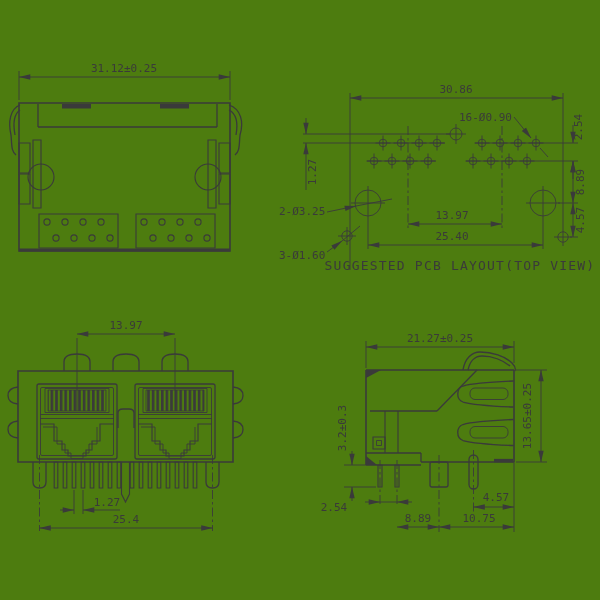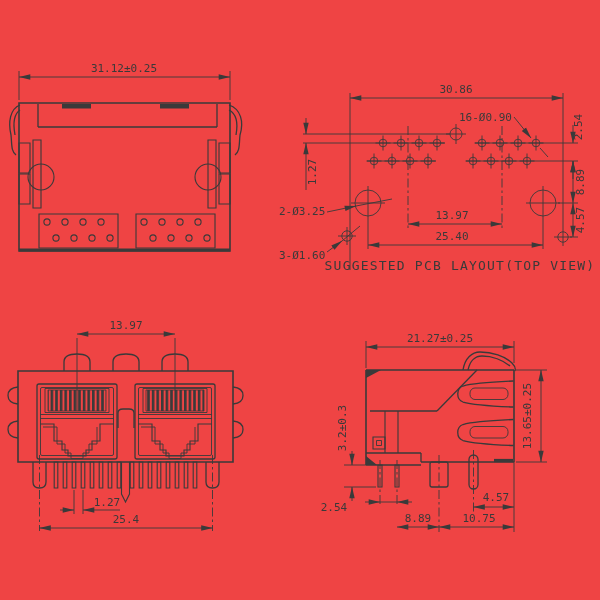--- a/index.html
+++ b/index.html
@@ -1,16 +1,16 @@
 <!DOCTYPE html>
 <html><head>
 <meta charset="utf-8">
 <style>
   html,body{margin:0;padding:0;background:#fff;}
-  .stage{width:600px;height:600px;background:#ef4444;position:relative;font-family:"DejaVu Sans Mono",monospace;}
+  .stage{width:600px;height:600px;background:#4d7c0f;position:relative;font-family:"DejaVu Sans Mono",monospace;}
   svg{display:block;}
   svg *{vector-effect:non-scaling-stroke;}
   .ln, .ln line, .ln path, .ln rect, .ln circle{fill:none;stroke:#3a3a3a;}
   .w16{stroke-width:1.6;} .w13{stroke-width:1.3;} .w11{stroke-width:1.1;} .w09{stroke-width:0.9;}
   .thick{stroke-width:3.2;}
   .fillc{fill:#3a3a3a;stroke:none;}
   .dash{stroke-dasharray:9 3 2.5 3;stroke-width:0.9;}
   .dim{stroke-width:0.9;marker-start:url(#ar);marker-end:url(#ar);}
   .dimE{stroke-width:0.9;marker-end:url(#ar);}
   .t{font:11px "DejaVu Sans Mono",monospace;fill:#3a3a3a;stroke:none;}

